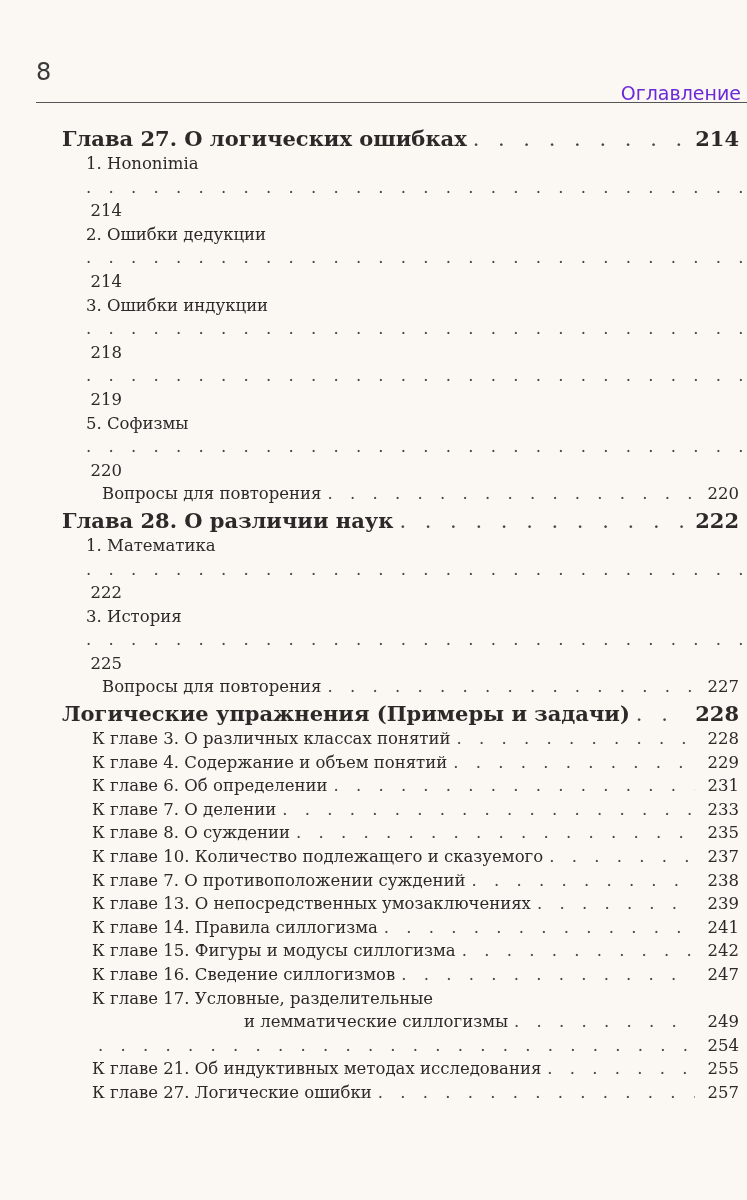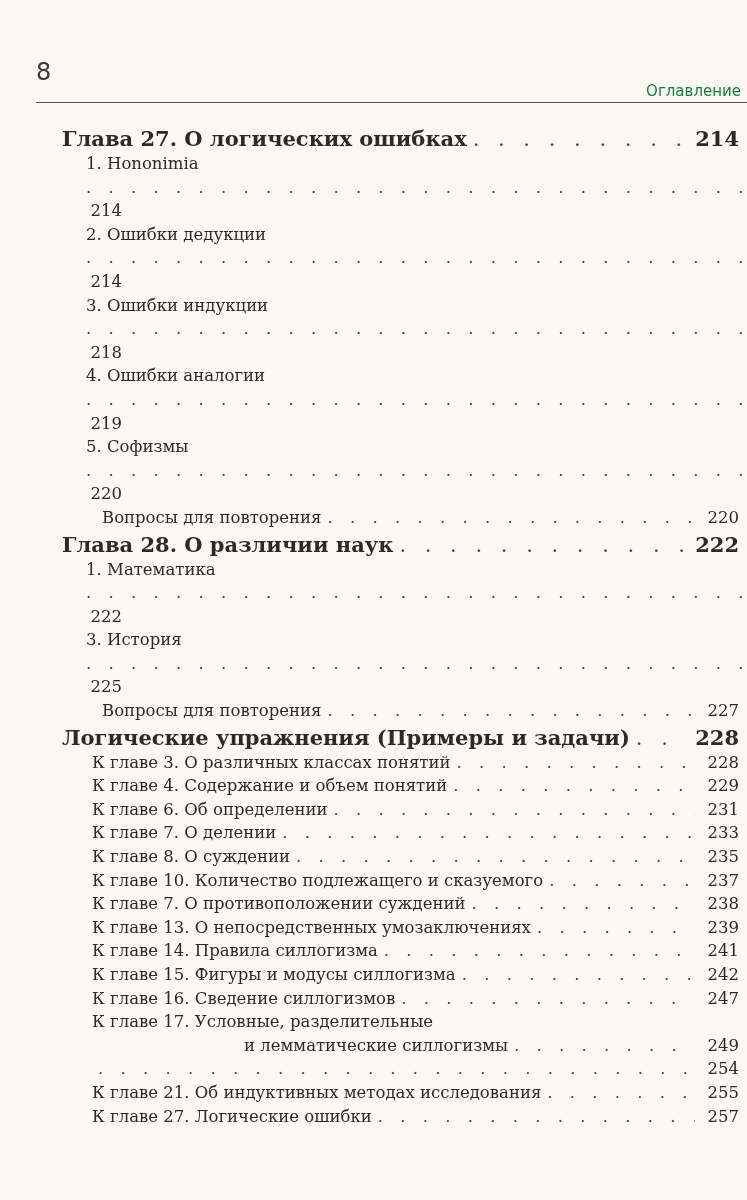--- a/index.html
+++ b/index.html
@@ -11,21 +11,21 @@
     position:relative;
   }
   .page-number {
     position:absolute; left:36px; top:58px;
     font-family:"DejaVu Sans","Liberation Sans",sans-serif;
     font-size:24px; color:#3a3a3a;
   }
   .running-head {
     position:absolute; right:6px; top:82px;
     font-family:"DejaVu Sans","Liberation Sans",sans-serif;
-    font-size:15px; color:#15803d;
+    font-size:19px; color:#6d28d9;
   }
   .head-rule {
     position:absolute; left:36px; right:0; top:102px;
     border-top:1px solid #555;
   }
   .toc {
     position:absolute; left:62px; top:124px; width:677px;
   }
   .row {
     display:flex; align-items:baseline;
@@ -70,21 +70,20 @@
     <span class="title">2. Ошибки дедукции</span>
     <span class="leader"></span>
     <span class="pg">214</span>
   </div>
   <div class="row sub">
     <span class="title">3. Ошибки индукции</span>
     <span class="leader"></span>
     <span class="pg">218</span>
   </div>
   <div class="row sub">
-    <span class="title">4. Ошибки аналогии</span>
     <span class="leader"></span>
     <span class="pg">219</span>
   </div>
   <div class="row sub">
     <span class="title">5. Софизмы</span>
     <span class="leader"></span>
     <span class="pg">220</span>
   </div>
   <div class="row sub2">
     <span class="title">Вопросы для повторения</span>

